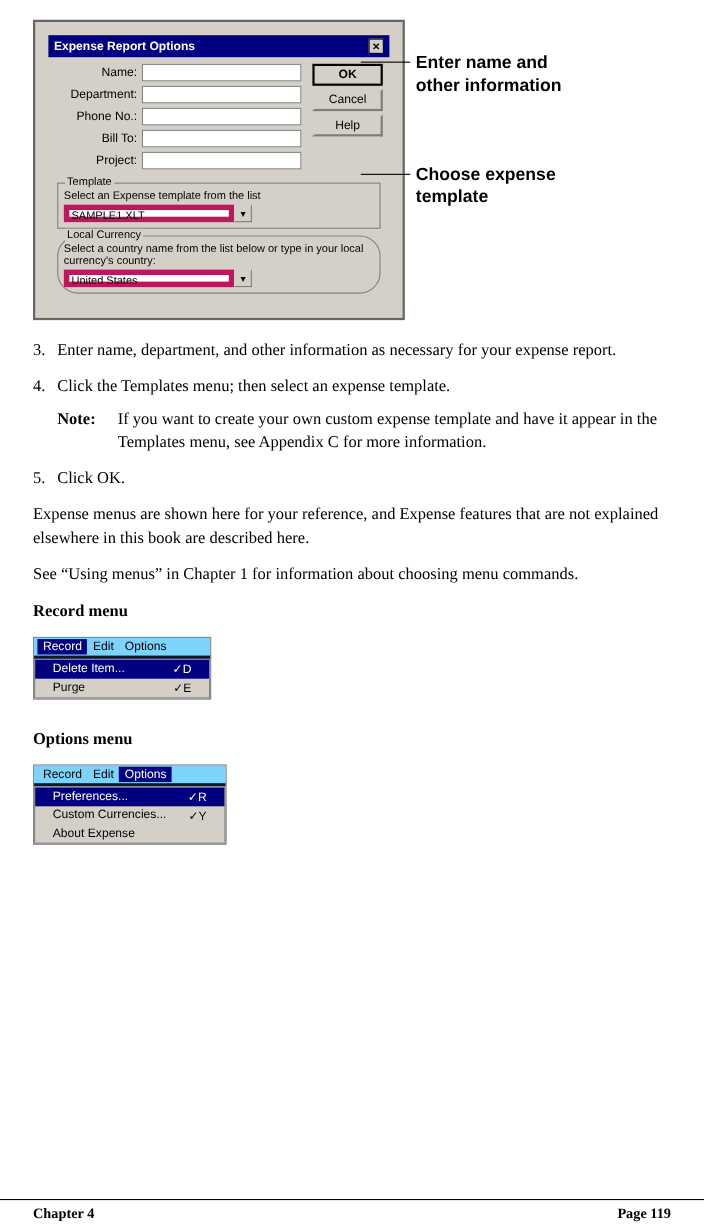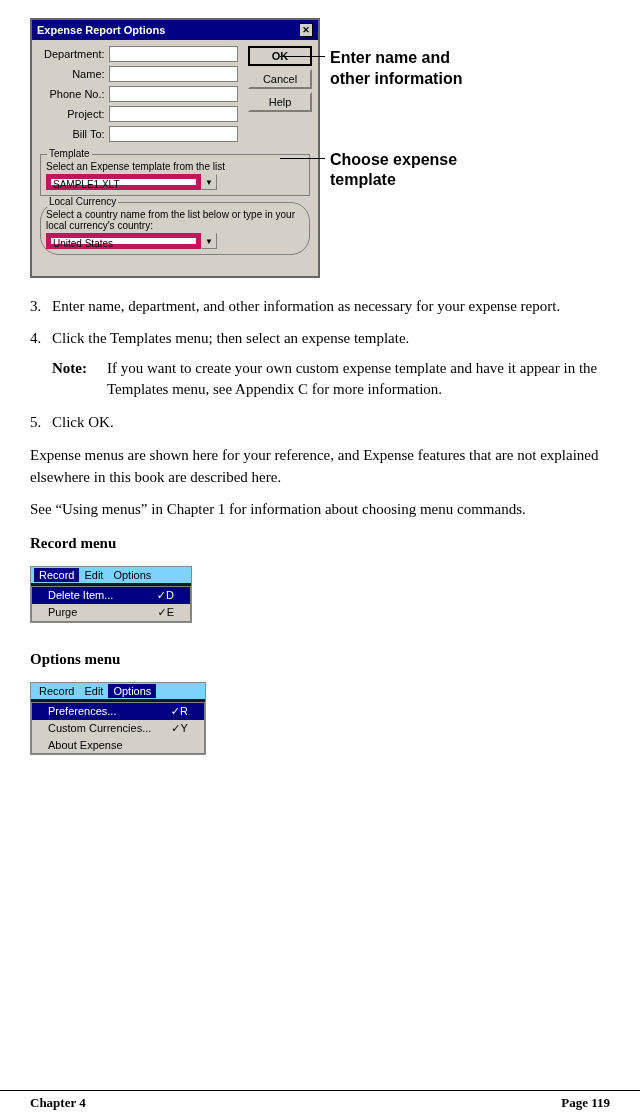--- a/index.html
+++ b/index.html
@@ -22,23 +22,23 @@
       display: flex;
       flex-direction: row;
       align-items: flex-start;
       margin-bottom: 18px;
       margin-top: 8px;
     }
 
     .dialog-box {
       border: 2px solid #666;
       background: #d4d0c8;
-      width: 290px;
+      width: 338px;
       min-height: 260px;
-      padding: 0;
+      padding: 12px;
       position: relative;
       flex-shrink: 0;
     }
 
     .dialog-titlebar {
       background: #000080;
       color: #fff;
       font-family: Arial, sans-serif;
       font-size: 11px;
       font-weight: bold;
@@ -314,37 +314,37 @@
 
     <div class="dialog-box">
       <div class="dialog-titlebar">
         <span>Expense Report Options</span>
         <div class="dialog-titlebar-close">✕</div>
       </div>
       <div class="dialog-body">
 
         <div style="display:flex; flex-direction:column; margin-right:72px;">
           <div class="form-row">
+            <span class="form-label">Name:</span>
+            <div class="form-input"></div>
+          </div>
+          <div class="form-row">
             <span class="form-label">Department:</span>
-            <div class="form-input"></div>
-          </div>
-          <div class="form-row">
-            <span class="form-label">Name:</span>
             <div class="form-input"></div>
           </div>
           <div class="form-row">
             <span class="form-label">Phone No.:</span>
             <div class="form-input"></div>
           </div>
           <div class="form-row">
+            <span class="form-label">Bill To:</span>
+            <div class="form-input"></div>
+          </div>
+          <div class="form-row">
             <span class="form-label">Project:</span>
-            <div class="form-input"></div>
-          </div>
-          <div class="form-row">
-            <span class="form-label">Bill To:</span>
             <div class="form-input"></div>
           </div>
         </div>
 
         <div class="dialog-buttons">
           <button class="dialog-btn default">OK</button>
           <button class="dialog-btn">Cancel</button>
           <button class="dialog-btn">Help</button>
         </div>
 

